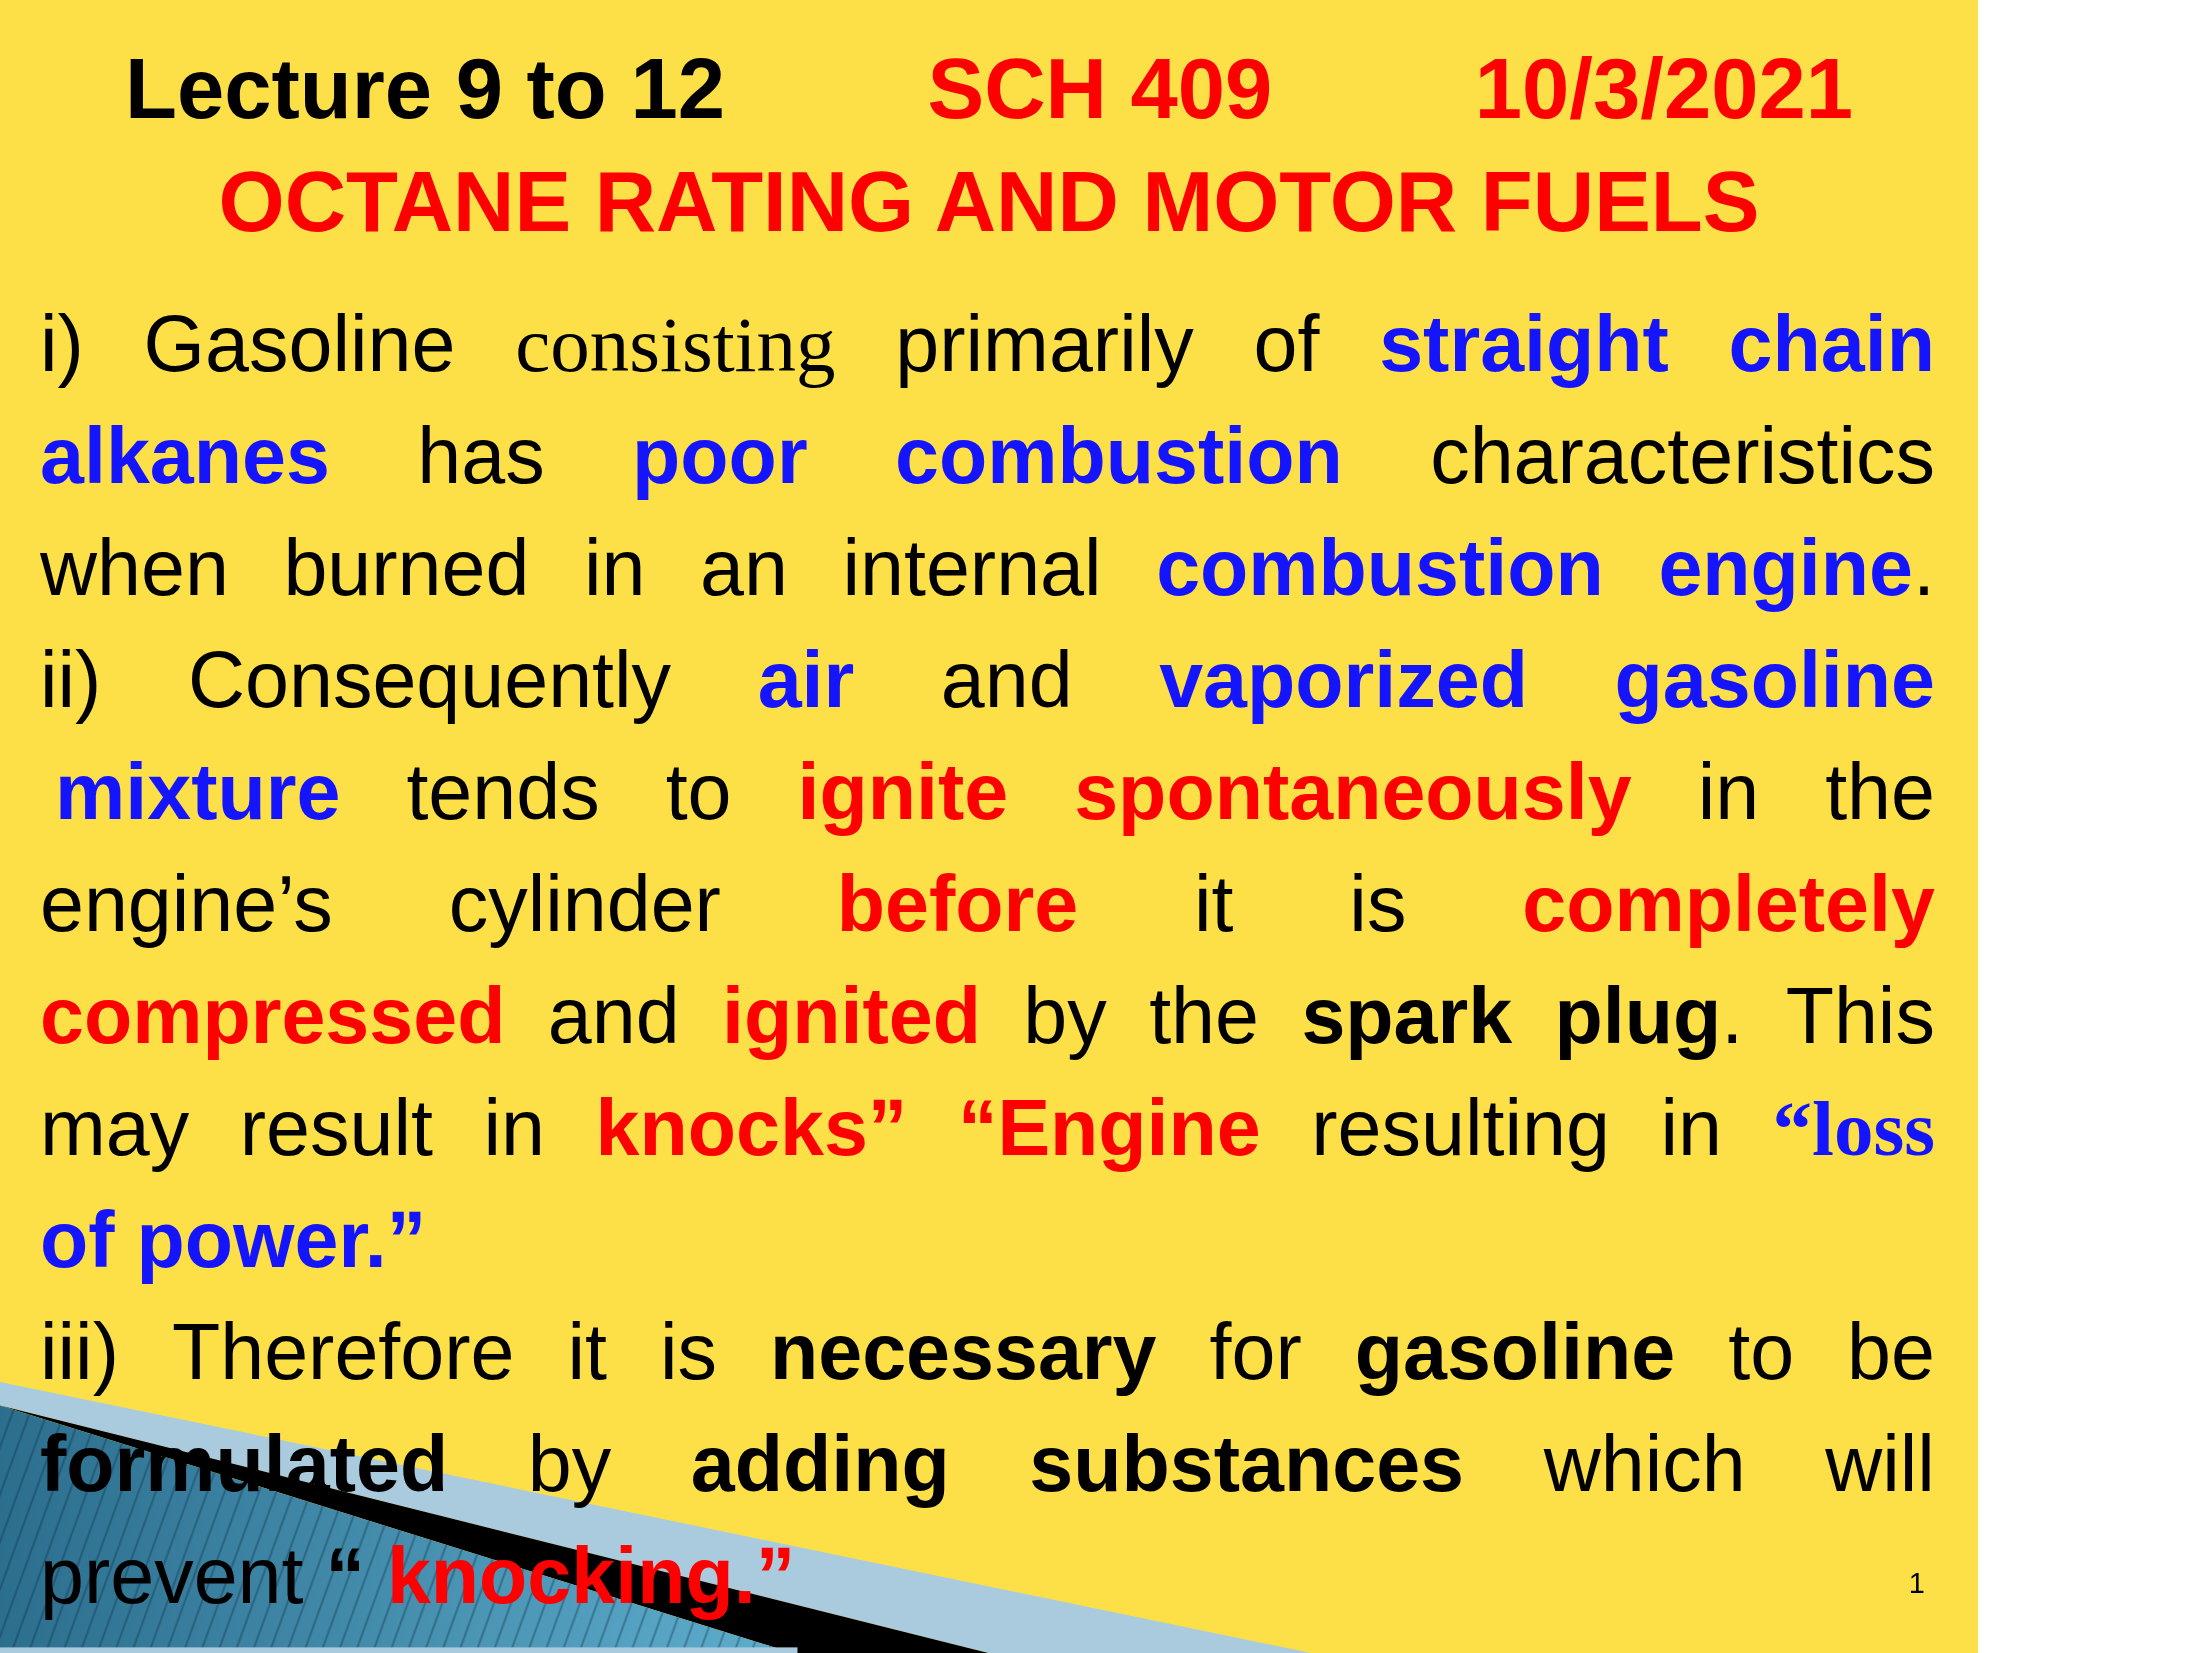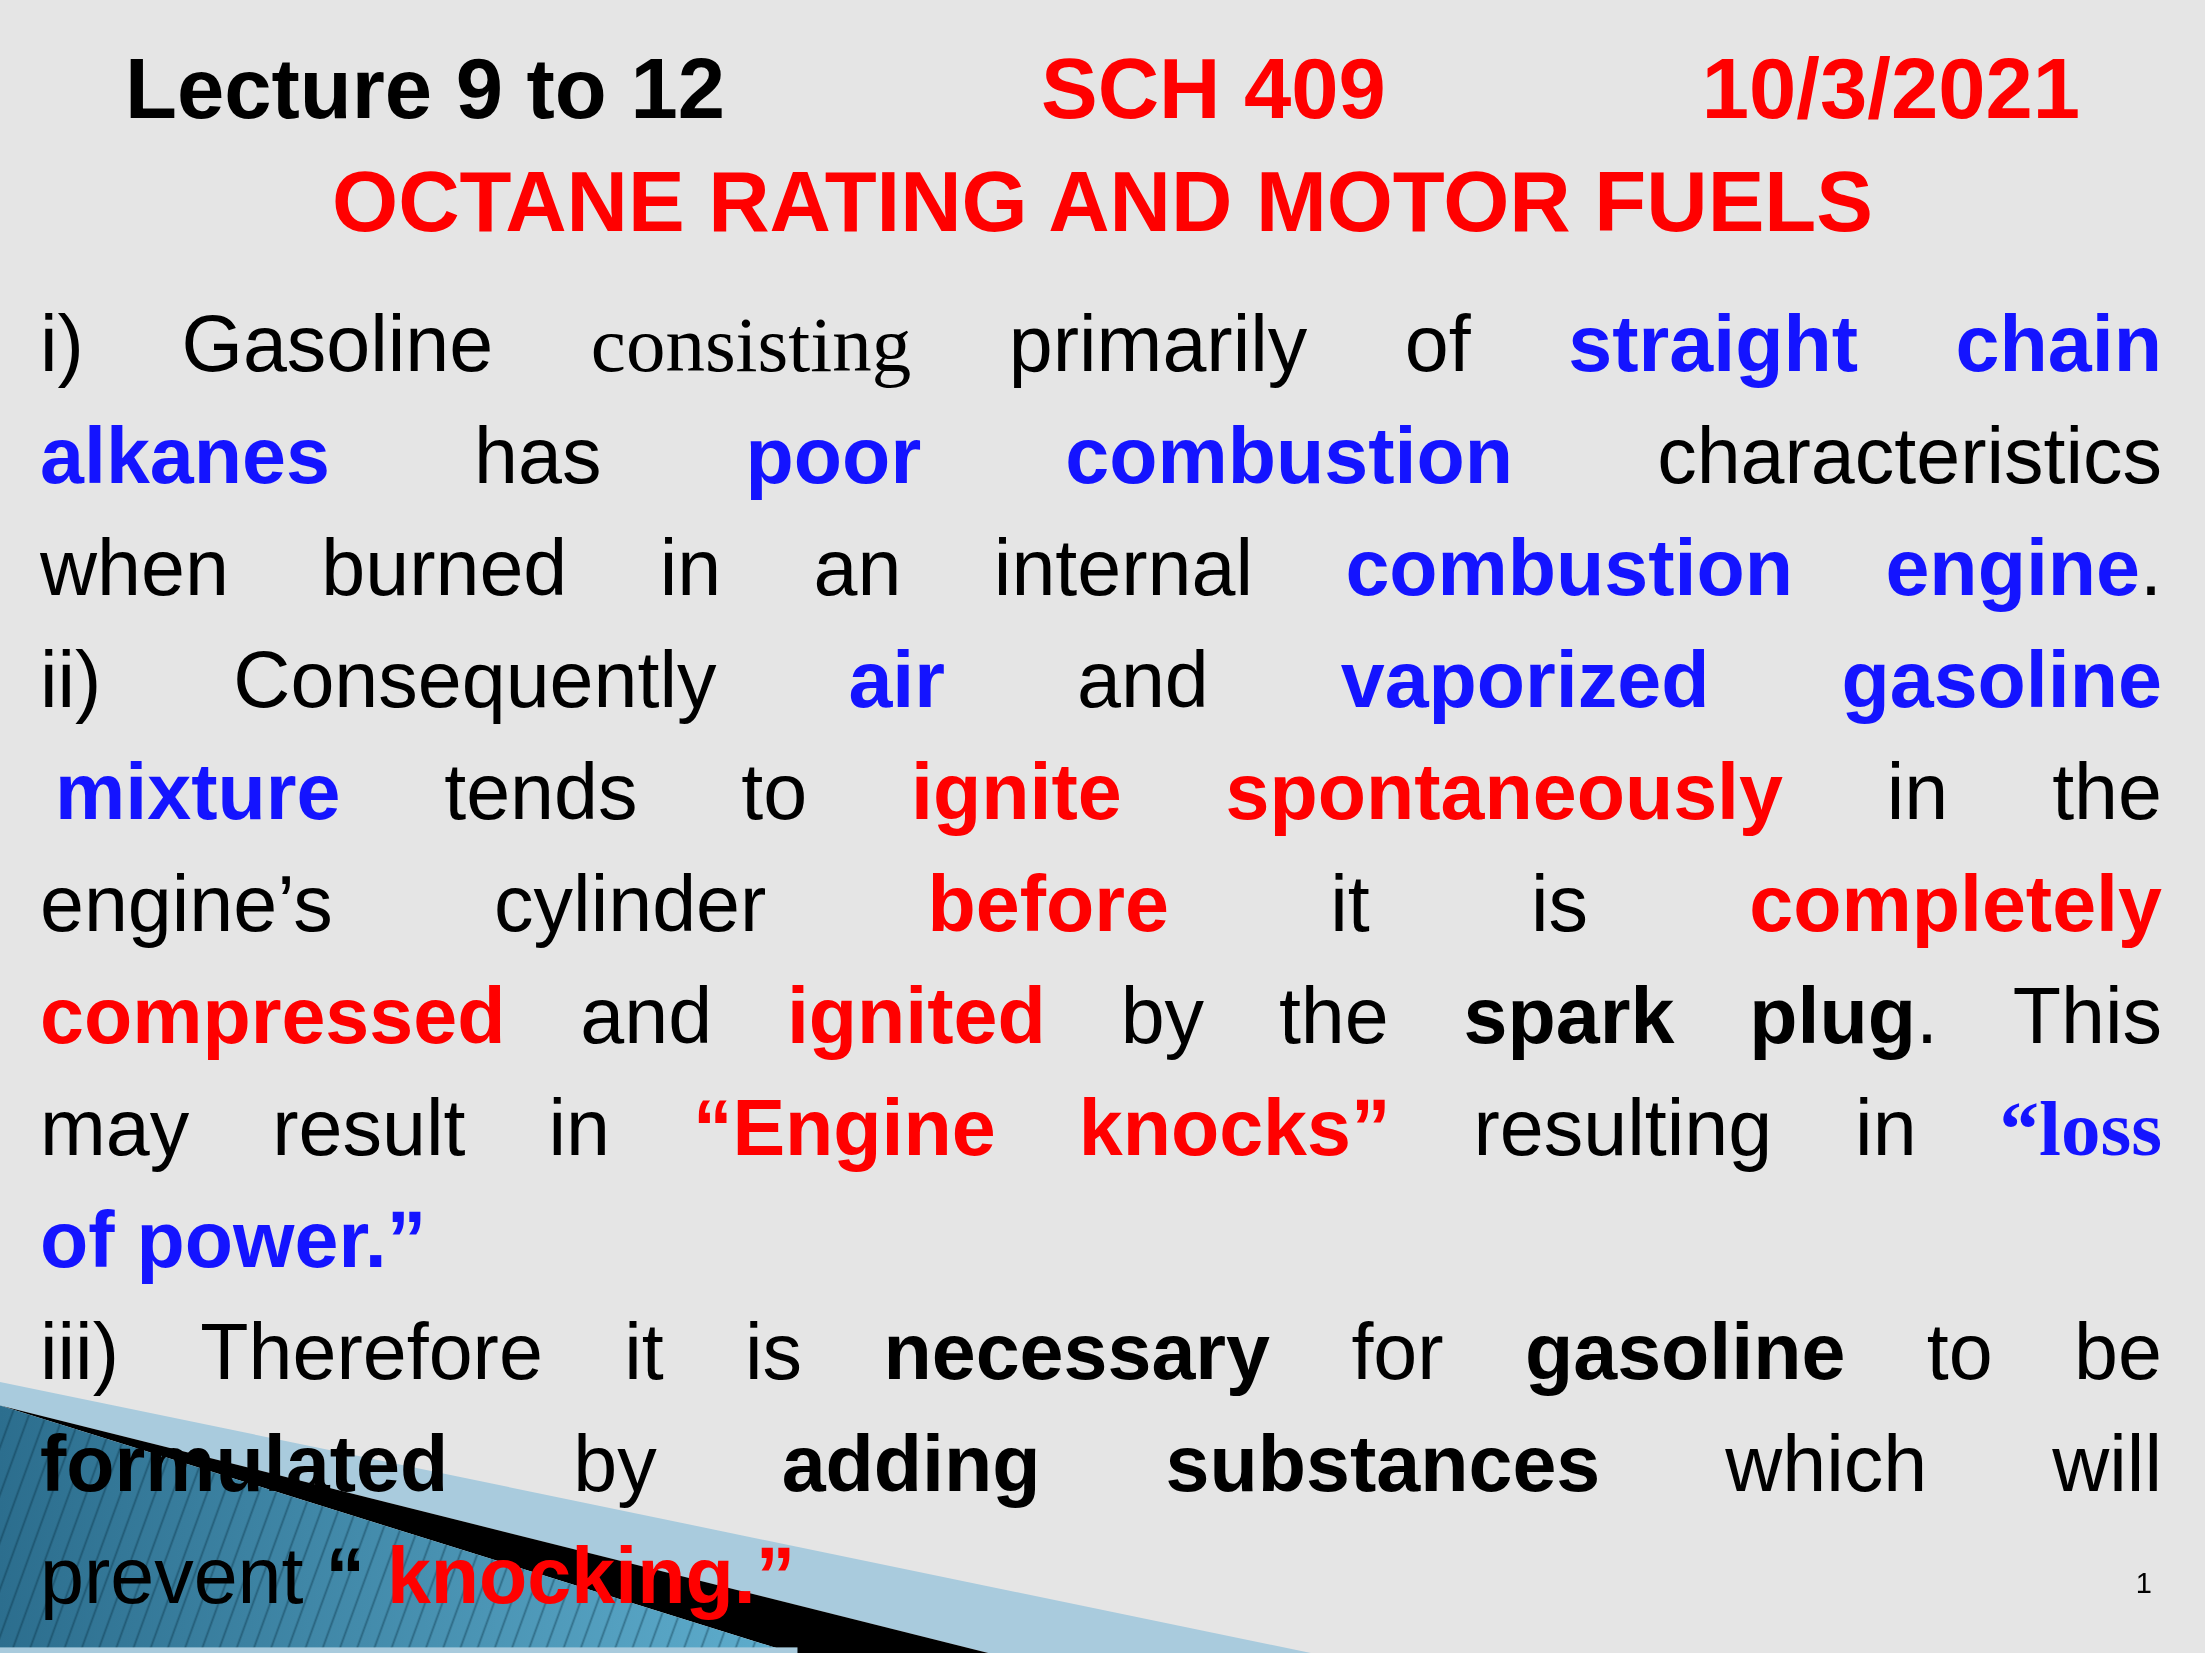--- a/index.html
+++ b/index.html
@@ -5,23 +5,23 @@
   html, body {
     margin: 0;
     padding: 0;
     width: 2205px;
     height: 1654px;
     background: #ffffff;
     overflow: hidden;
   }
   .slide {
     position: relative;
-    width: 2205px;
+    width: 1978px;
     height: 1654px;
-    background: #e5e5e5;
+    background: #fde047;
     font-family: "Liberation Sans", "DejaVu Sans", sans-serif;
     overflow: hidden;
   }
   .decoration {
     position: absolute;
     left: 0;
     top: 1301px;
     width: 1323px;
     height: 353px;
     z-index: 0;
@@ -176,22 +176,22 @@
         <span><span style="color: rgb(0, 0, 0);">by</span></span>
         <span><span style="color: rgb(0, 0, 0);">the</span></span>
         <span><span style="color: rgb(0, 0, 0); font-weight: bold;">spark</span></span>
         <span><span style="color: rgb(0, 0, 0); font-weight: bold;">plug</span><span style="color: rgb(0, 0, 0);">.</span></span>
         <span><span style="color: rgb(0, 0, 0);">This</span></span>
       </div>
       <div class="line justify">
         <span><span style="color: rgb(0, 0, 0);">may</span></span>
         <span><span style="color: rgb(0, 0, 0);">result</span></span>
         <span><span style="color: rgb(0, 0, 0);">in</span></span>
+        <span><span style="color: rgb(255, 0, 0); font-weight: bold;">knocks”</span></span>
         <span><span style="color: rgb(255, 0, 0); font-weight: bold;">“Engine</span></span>
-        <span><span style="color: rgb(255, 0, 0); font-weight: bold;">knocks”</span></span>
         <span><span style="color: rgb(0, 0, 0);">resulting</span></span>
         <span><span style="color: rgb(0, 0, 0);">in</span></span>
         <span><span style="color: rgb(20, 20, 255); font-weight: bold; font-family: Liberation Serif, serif;">“loss</span></span>
       </div>
       <div class="line left"><span><span style="color: rgb(20, 20, 255); font-weight: bold;">of power.”</span></span></div>
       <div class="line justify">
         <span><span style="color: rgb(0, 0, 0);">iii)</span></span>
         <span><span style="color: rgb(0, 0, 0);">Therefore</span></span>
         <span><span style="color: rgb(0, 0, 0);">it</span></span>
         <span><span style="color: rgb(0, 0, 0);">is</span></span>

